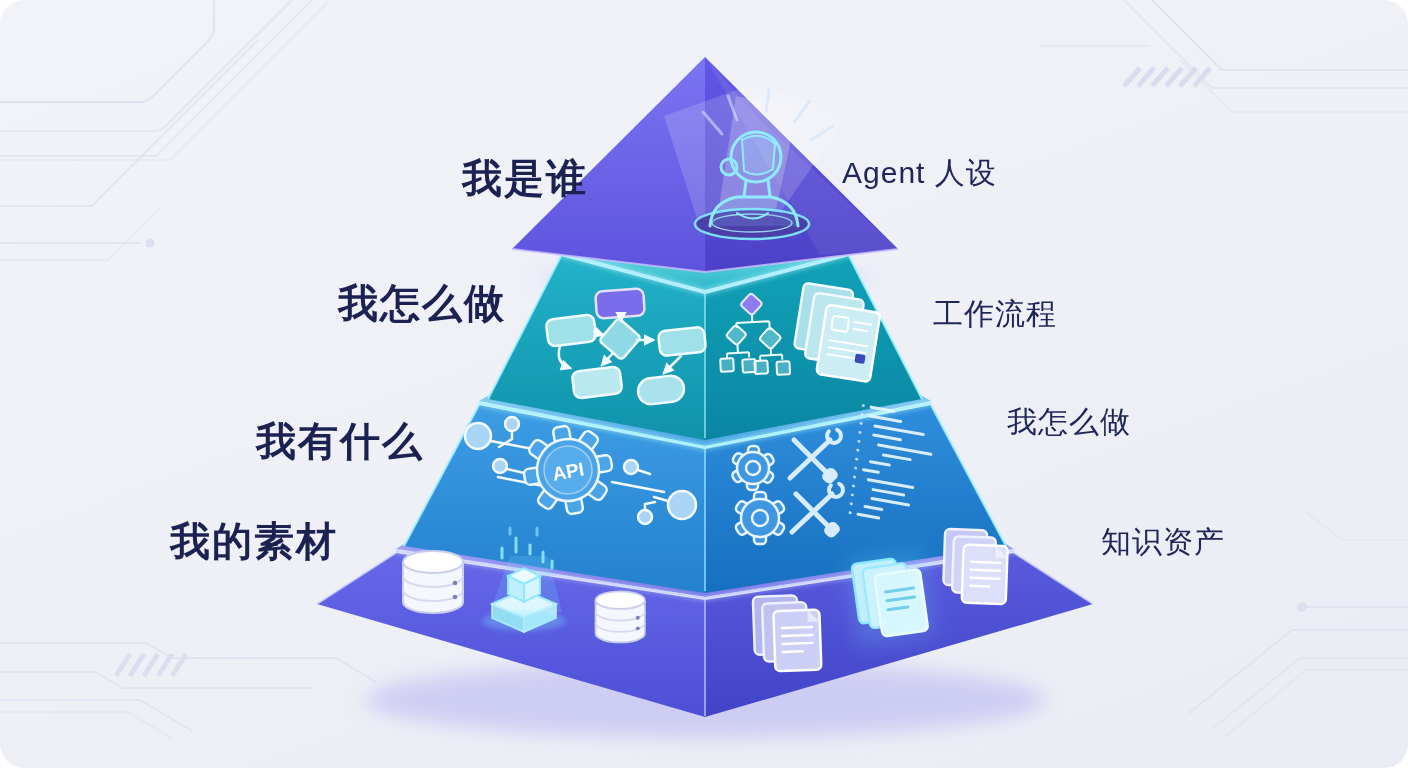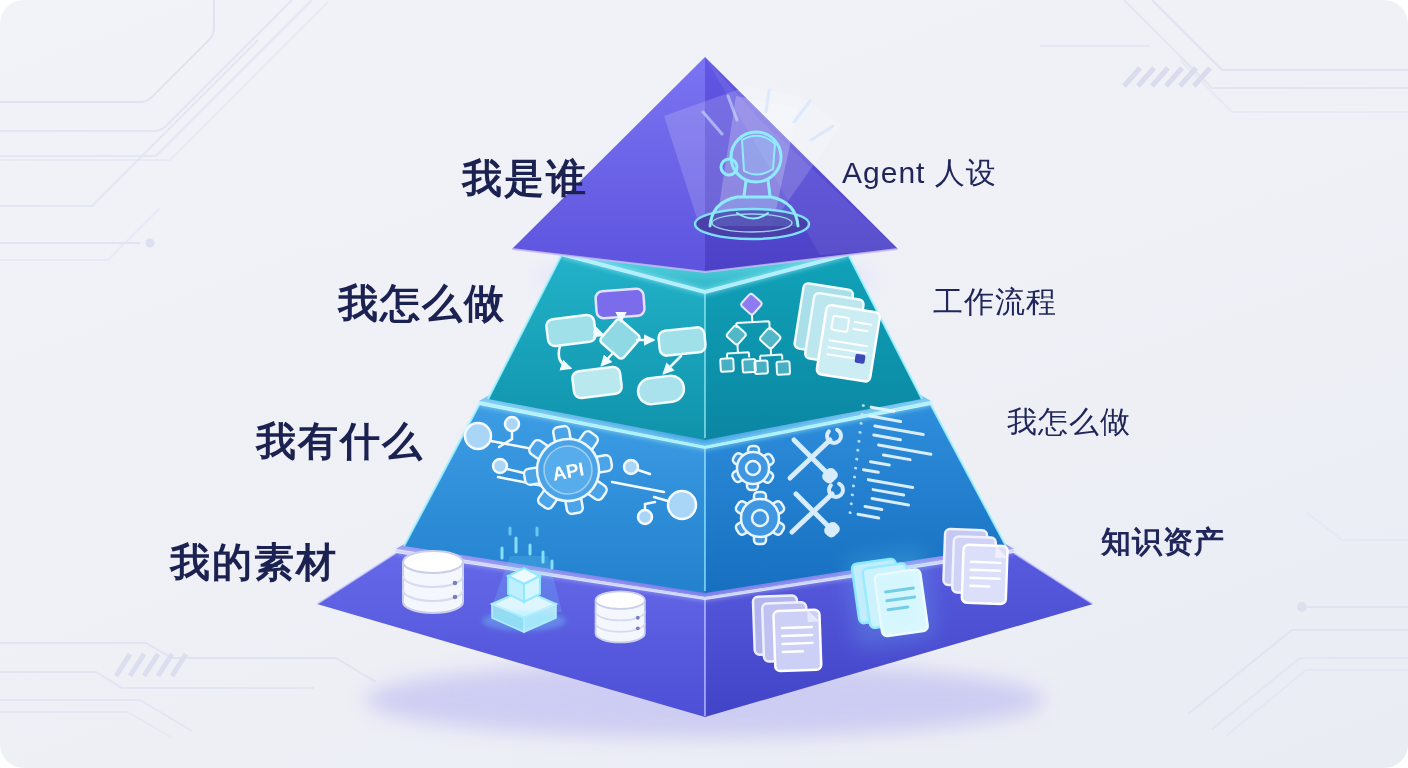--- a/index.html
+++ b/index.html
@@ -408,20 +408,20 @@
         <g stroke="#ffffff" stroke-width="2.5" stroke-linecap="round">
           <path d="M971,562 H1000 M971,570 H1000 M971,578 H1000 M971,586 H990"></path>
         </g>
       </g>
     </g>
   </svg>
 
   <div class="lbl lbl-left" style="left:462px;top:150px;margin-top:8px;">我是谁</div>
   <div class="lbl lbl-right" style="left:842px;top:158px;">Agent 人设</div>
   <div class="lbl lbl-left" style="left:338px;top:283px;">我怎么做</div>
-  <div class="lbl lbl-right" style="left:933px;top:287px;">工作流程</div>
+  <div class="lbl lbl-right" style="left:933px;top:299px;">工作流程</div>
   <div class="lbl lbl-left" style="left:256px;top:401px;margin-top:20px;">我有什么</div>
   <div class="lbl lbl-right" style="left:1007px;top:407px;">我怎么做</div>
-  <div class="lbl lbl-left" style="left:170px;top:542px;">我的素材</div>
-  <div class="lbl lbl-right" style="left:1101px;top:527px;font-weight:bold;">知识资产</div>
+  <div class="lbl lbl-left" style="left:170px;top:521px;">我的素材</div>
+  <div class="lbl lbl-right" style="left:1101px;top:527px;">知识资产</div>
 
  </div>
 </div>
 
 </body></html>

